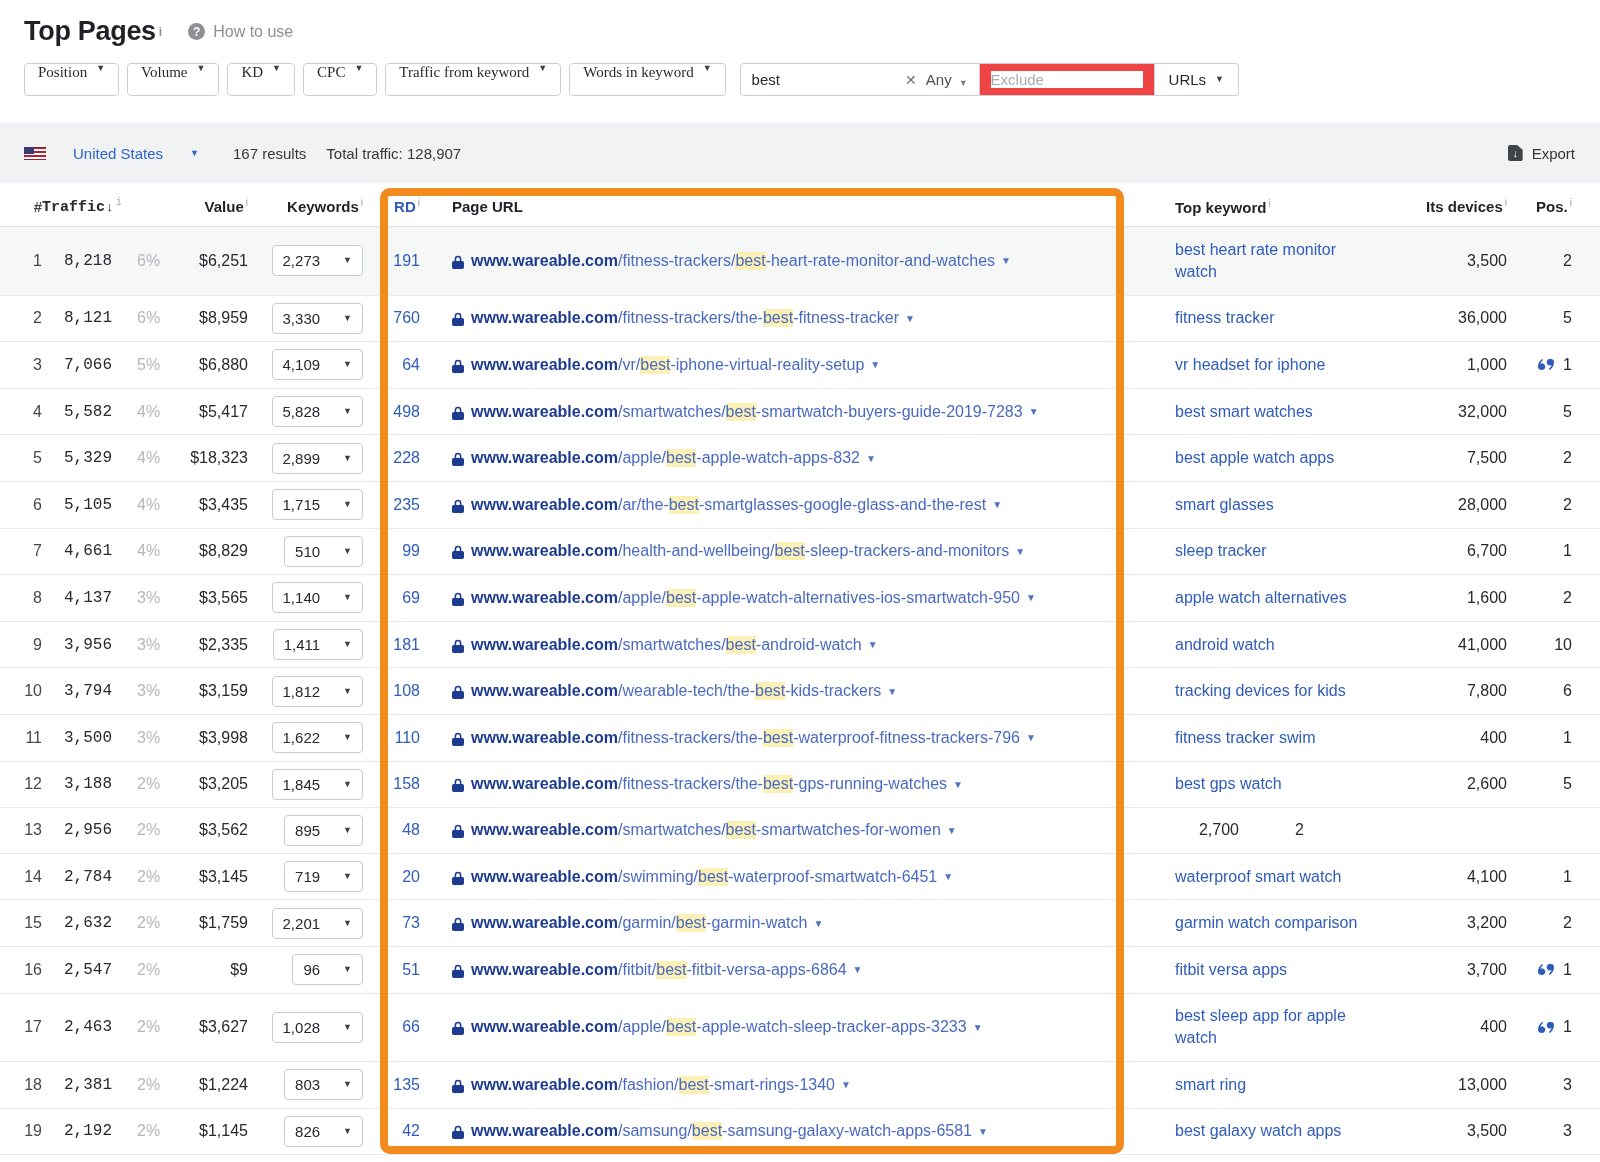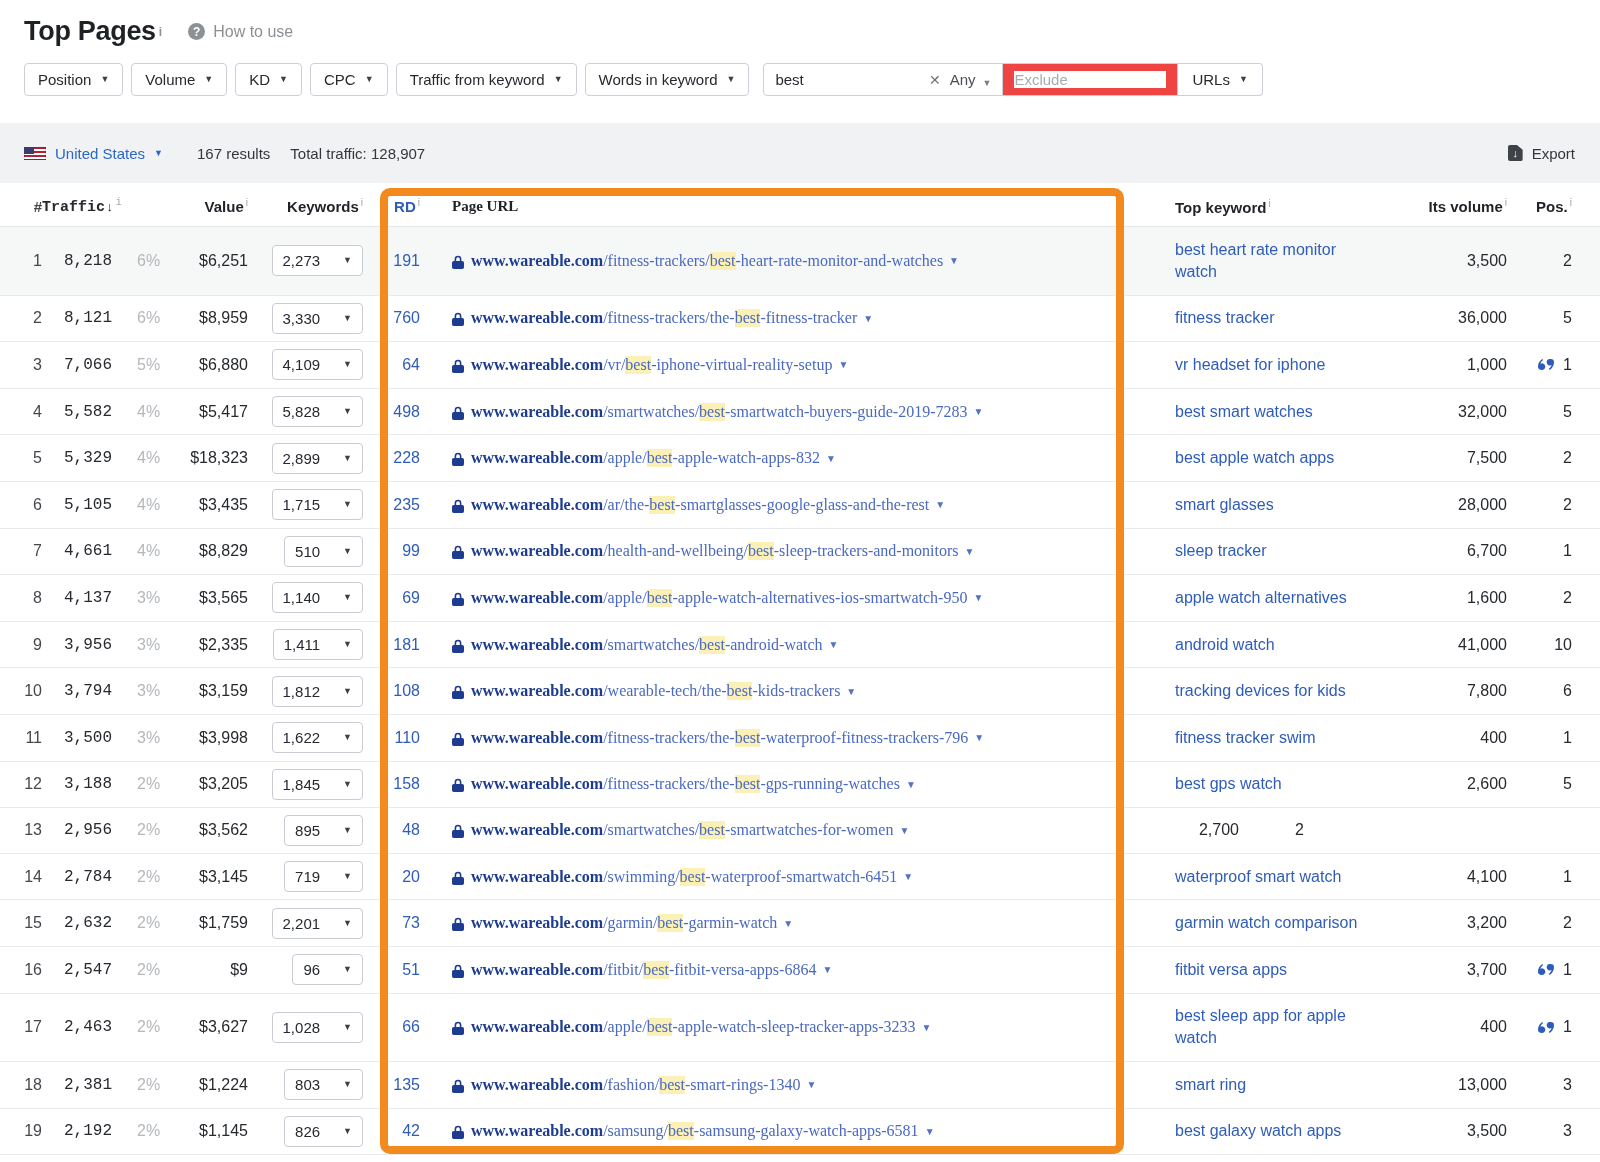--- a/index.html
+++ b/index.html
@@ -10,43 +10,43 @@
   
   .title-row { display:flex; align-items:center; padding:16px 24px 0 24px; }
   .page-title { font-size:27px; font-weight:bold; color:#1e2126; letter-spacing:-0.3px; }
   .title-sup { font-size:12px; color:#8b9095; vertical-align:super; margin-left:3px; font-weight:bold; }
   .howto { display:flex; align-items:center; margin-left:26px; gap:8px; color:#8b9095; font-size:16px; cursor:pointer; }
   .help-badge { width:17px; height:17px; border-radius:50%; background:#8d9196; color:#fff;
     font-size:12px; font-weight:bold; display:flex; align-items:center; justify-content:center; }
 
   
   .filters { display:flex; align-items:center; gap:8px; padding:0 24px; margin-top:16px; height:33px; }
-  .fbtn { display:inline-flex; align-items:center; gap:9px; height:33px; padding:0 13px;
+  .fbtn { display:inline-flex; gap:9px; height:33px; padding:0 13px;
     border:1px solid #ccd0d6; border-radius:4px; background:#fff; font-size:15px; color:#26292e; cursor:pointer;
-    font-family:Liberation Sans, sans-serif; }
+    font-family:Liberation Serif, serif; }
   .caret { font-size:9px; color:#3c4046; line-height:1; }
   .search-group { display:flex; height:33px; margin-left:6px; }
   .sg-main { display:flex; align-items:center; border:1px solid #ccd0d6; border-radius:4px 0 0 4px;
     padding:0 11px; width:240px; background:#fff; }
   .sg-main input { border:none; outline:none; flex:1; min-width:0; font-size:15px; color:#26292e;
     font-family:inherit; background:transparent; }
   .clear-x { color:#6e7379; font-size:14px; margin:0 9px 0 4px; cursor:pointer; }
   .any { display:flex; gap:7px; align-items:flex-end; color:#4b5056; font-size:15px; cursor:pointer; }
   .any .caret { color:#7a7f85; }
   .sg-exclude { border:1px solid #ccd0d6; border-left:none; width:175px; display:flex; align-items:center;
     padding:0 11px; background:#ef4444; }
   .sg-exclude input { border:none; outline:none; width:100%; font-size:15px; font-family:inherit; color:#26292e; }
   .sg-exclude input::placeholder { color:#a7acb2; }
   .sg-urls { border:1px solid #ccd0d6; border-left:none; border-radius:0 4px 4px 0; display:flex;
     align-items:center; gap:9px; padding:0 14px; font-size:15px; background:#fff; cursor:pointer; }
 
   
   .toolbar { margin-top:27px; height:60px; background:#f1f2f4; display:flex; align-items:center;
     padding:0 25px 0 24px; font-size:15px; color:#33363b; }
-  .country { display:flex; align-items:center; gap:9px; color:#2b66c8; margin-right:34px; cursor:pointer; }
+  .country { display:flex; align-items:center; gap:27px; color:#2b66c8; margin-right:34px; cursor:pointer; }
   .country .caret { color:#2b66c8; }
   .flag { width:22px; height:13px; position:relative; flex:none;
     background:repeating-linear-gradient(to bottom,#b22234 0 2px,#fff 2px 4px);
     box-shadow:inset 0 0 0 0.5px rgba(0,0,0,.25); }
   .flag::after { content:""; position:absolute; left:0; top:0; width:10px; height:7px; background:#3c3b6e; }
   .results { margin-right:20px; }
   .export { margin-left:auto; display:flex; align-items:center; gap:9px; cursor:pointer; color:#33363b; }
   .export-icon { width:15px; height:16px; background:#3f4348; border-radius:2px; display:flex;
     align-items:center; justify-content:center; color:#fff; font-size:11px; font-weight:bold;
     clip-path:polygon(0 0,62% 0,100% 30%,100% 100%,0 100%); }
@@ -61,21 +61,21 @@
 
   .tr { display:flex; align-items:center; min-height:45.6px; border-bottom:1px solid #e9eaeb; }
   .tr.hl { background:#f6f7f7; }
 
   .c-num   { width:42px;  text-align:right; color:#44474c; flex:none; }
   .c-traffic{ width:70px; text-align:right; color:#26292e; flex:none;font-family:Liberation Mono, monospace; }
   .c-pct   { width:50px;  padding-left:25px; color:#b4b7bb; flex:none; }
   .c-value { width:86px;  text-align:right; flex:none; }
   .c-kw    { width:122px; display:flex; justify-content:flex-end; padding-right:7px; flex:none; }
   .c-rd    { width:50px;  text-align:right; color:#2f5cb9; flex:none; }
-  .c-url   { width:692px; padding-left:32px; display:flex; align-items:center; flex:none; white-space:nowrap;font-family:Liberation Serif, serif; }
+  .c-url   { width:692px; padding-left:32px; display:flex; align-items:center; flex:none; white-space:nowrap; }
   .c-topkw { width:268px; padding:11.8px 10px 11.8px 63px; line-height:22px; color:#2f5cb9; flex:none; }
   .c-vol   { width:127px; text-align:right; flex:none; }
   .c-pos   { width:65px;  display:flex; justify-content:flex-end; align-items:center; gap:9px; flex:none; }
   .thead .c-topkw { padding-top:0; padding-bottom:0; color:#1f2227; }
   .thead .c-url { white-space:normal; }
 
   .kwbox { display:inline-flex; align-items:center; gap:23px; border:1px solid #c8ccd2; border-radius:4px;
     height:31px; padding:0 10px; font-size:15px; background:#fff; cursor:pointer; }
   .kwbox .caret { font-size:9px; }
 
@@ -172,21 +172,21 @@
       <span class="cell c-num">#</span>
       <span class="cell c-traffic"><span>Traffic</span><span class="sort-arrow">↓</span><sup class="i">i</sup></span>
       <span class="c-pct"></span>
       <span class="cell c-value"><span>Value</span><sup class="i">i</sup></span>
       <span class="cell c-kw">
           <span><span>Keywords</span><sup class="i">i</sup></span>
         </span>
       <span class="cell c-rd"><span>RD</span><sup class="i">i</sup></span>
       <span class="cell c-url">Page URL</span>
       <span class="cell c-topkw"><span>Top keyword</span><sup class="i">i</sup></span>
-      <span class="cell c-vol"><span>Its volume</span><sup class="i">i</sup></span>
+      <span class="cell c-vol"><span>Its devices</span><sup class="i">i</sup></span>
       <span class="cell c-pos">
           <span><span>Pos.</span><sup class="i">i</sup></span>
         </span>
     </div>
     <div>
         <div class="tr hl">
     <span class="c-num">1</span>
     <span class="c-traffic">8,218</span>
     <span class="c-pct">6%</span>
     <span class="c-value">$6,251</span>

